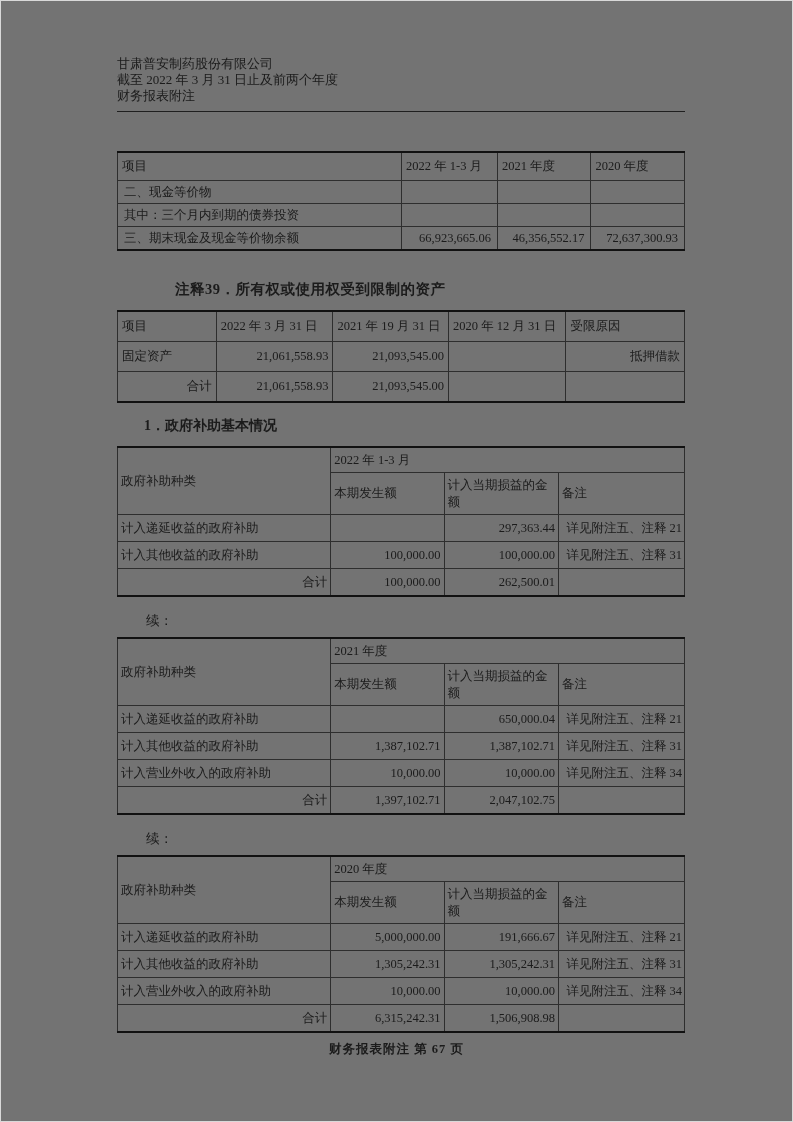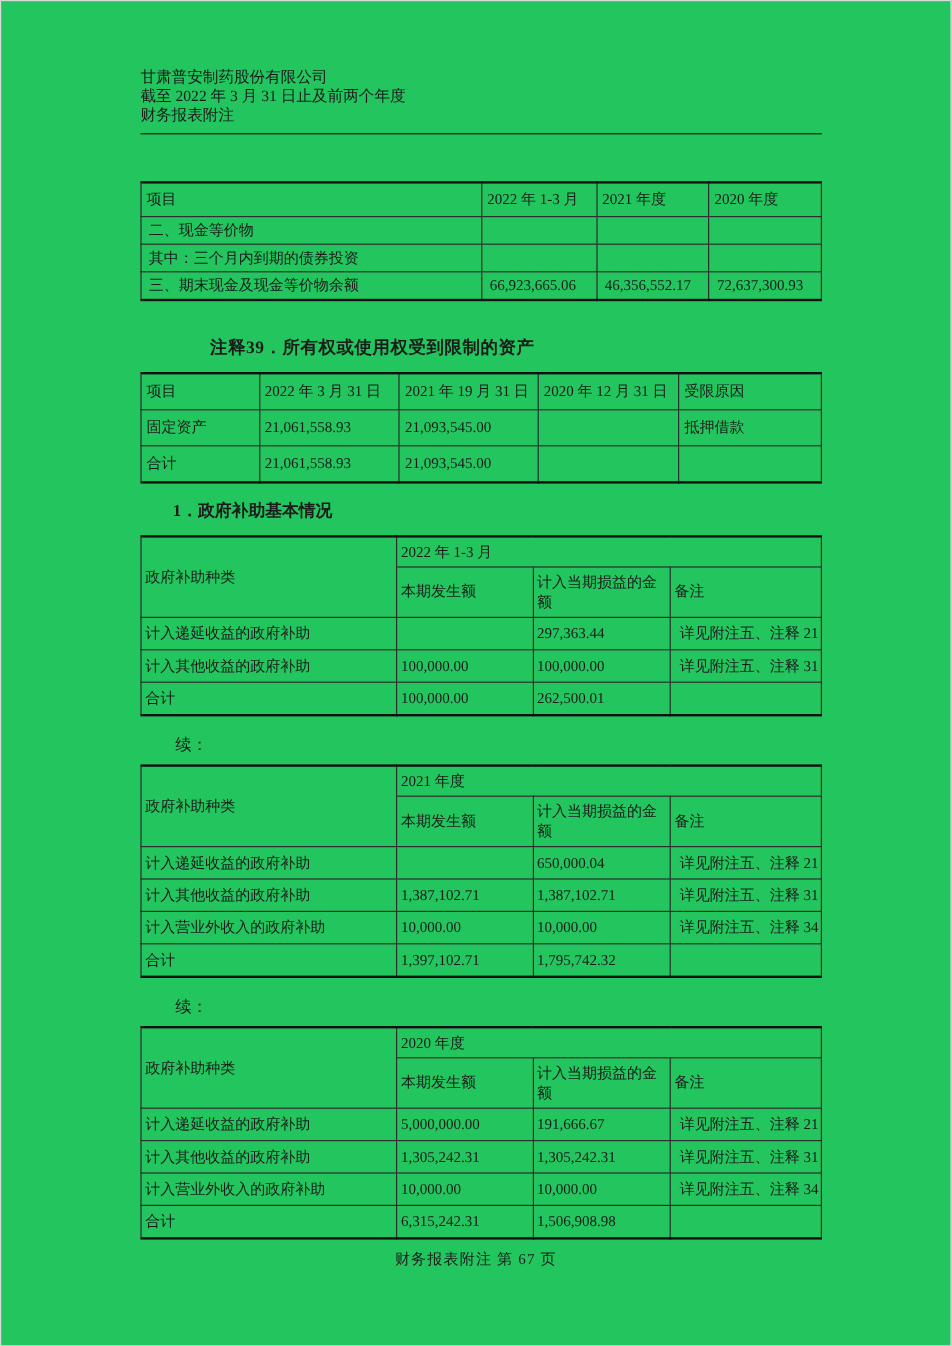--- a/index.html
+++ b/index.html
@@ -6,21 +6,21 @@
   html, body { background: #fff; }
   body {
     font-family: "Liberation Serif", "DejaVu Serif", serif;
     color: #1b1b1b;
     -webkit-font-smoothing: antialiased;
   }
   .page {
     position: relative;
     width: 793px;
     height: 1122px;
-    background: #22c55e;
+    background: #737373;
     border: 1px solid #d9d9d9;
     padding: 55px 107px 0 116px;
     overflow: hidden;
   }
   
   .doc-header { font-size: 13px; line-height: 16px; }
   .header-rule {
     border: none;
     border-top: 1.6px solid #1f1f1f;
     margin-top: 7px;
@@ -36,22 +36,22 @@
   }
   table.doc-table th,
   table.doc-table td {
     border: 1px solid #2e2e2e;
     font-weight: normal;
     padding: 3px 4px;
     overflow: hidden;
   }
   table.doc-table th { text-align: left; }
   td.lbl   { text-align: left;  padding-left: 6px; }
-  td.num   { padding-right: 7px; }
-  td.ctr   { text-align: left; }
+  td.num   { text-align: right; padding-right: 7px; }
+  td.ctr   { text-align: right; }
   
   table.cash-table th { padding: 5px 4px; }
   table.cash-table td { padding: 2.5px 6px; }
   table.note39-table th { padding: 6px 4px; }
   table.note39-table td { padding: 6px 4px; margin-left: 24px; }
   table.subsidy-table th { padding: 3.5px 3px; }
   table.subsidy-table td { padding: 4.5px 3px; }
   table.subsidy-table td.rmk { text-align: right; padding: 4.5px 2px; white-space: nowrap; }
   
   .cash-table   { margin-top: 39px; }
@@ -71,20 +71,21 @@
   .subsidy-2022 { margin-top: 11px; }
   .continue-label { margin: 15px 0 0 29px; font-size: 13.5px; }
   .subsidy-2021, .subsidy-2020 { margin-top: 7px; }
   .page-footer {
     position: absolute;
     left: 0; right: 0;
     top: 1040px;
     text-align: center;
     font-size: 12.5px;
     letter-spacing: 1px;
+    font-weight: bold;
   }
 </style>
 </head>
 <body>
 
 <div class="page">
 
   <div class="doc-header">
     <div>甘肃普安制药股份有限公司</div>
     <div>截至 2022 年 3 月 31 日止及前两个年度</div>
@@ -243,21 +244,21 @@
       </tr>
       <tr>
         <td class="lbl">计入营业外收入的政府补助</td>
         <td class="num">10,000.00</td>
         <td class="num">10,000.00</td>
         <td class="rmk">详见附注五、注释 34</td>
       </tr>
       <tr>
         <td class="ctr">合计</td>
         <td class="num">1,397,102.71</td>
-        <td class="num">1,795,742.32</td>
+        <td class="num">2,047,102.75</td>
         <td class="rmk"></td>
       </tr>
     </tbody>
   </table>
 
   <div class="continue-label">续：</div>
 
   <table class="doc-table subsidy-table subsidy-2020">
     <colgroup>
       <col style="width:37.6%">

